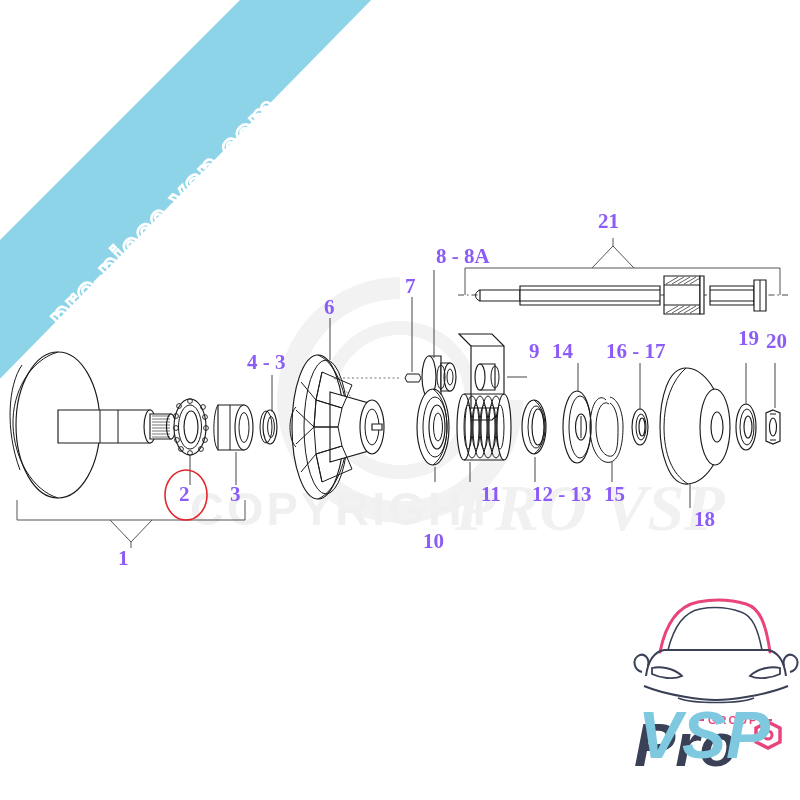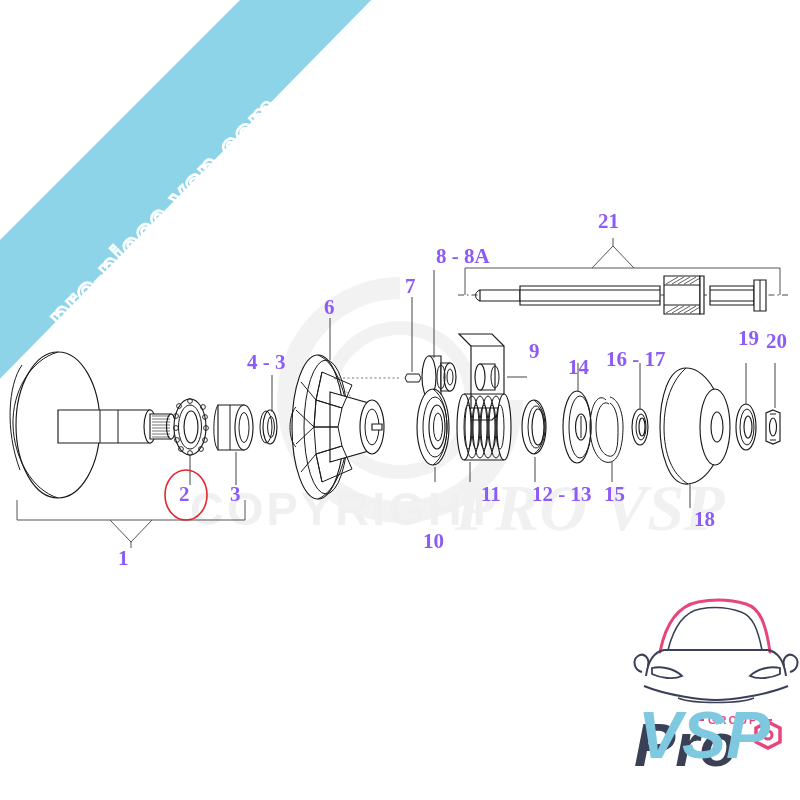--- a/index.html
+++ b/index.html
@@ -353,23 +353,23 @@
   <div class="lbl n" style="left:179px; top:484px;">2</div>
   <div class="lbl n" style="left:230px; top:484px;">3</div>
   <div class="lbl n" style="left:247px; top:352px;">4 - 3</div>
   <div class="lbl n" style="left:324px; top:297px;">6</div>
   <div class="lbl n" style="left:405px; top:276px;">7</div>
   <div class="lbl n" style="left:400px; top:246px;margin-left:36px;">8 - 8A</div>
   <div class="lbl n" style="left:529px; top:341px;">9</div>
   <div class="lbl n" style="left:423px; top:484px;margin-top:47px;">10</div>
   <div class="lbl n" style="left:481px; top:484px;">11</div>
   <div class="lbl n" style="left:532px; top:484px;">12 - 13</div>
-  <div class="lbl n" style="left:568px; top:341px;margin-top:16px;">14</div>
+  <div class="lbl n" style="left:552px; top:341px;">14</div>
   <div class="lbl n" style="left:604px; top:484px;">15</div>
-  <div class="lbl n" style="left:606px; top:349px;">16 - 17</div>
+  <div class="lbl n" style="left:606px; top:341px;">16 - 17</div>
   <div class="lbl n" style="left:654px; top:509px;margin-left:40px;">18</div>
   <div class="lbl n" style="left:738px; top:328px;">19</div>
   <div class="lbl n" style="left:766px; top:331px;">20</div>
   <div class="lbl n" style="left:598px; top:211px;">21</div>
 
   <svg width="200" height="200" style="position:absolute;left:608px;top:580px;">
 
     <g>
       <path d="M52,72 C58,42 70,26 90,22 C110,18 125,20 138,24 C152,28 158,44 162,72" fill="none" stroke="#e8457c" stroke-width="3" stroke-linecap="round"></path>
       <path d="M60,70 C66,46 76,32 92,29 C108,26 122,28 133,32 C145,36 150,50 154,70" fill="none" stroke="#3a4055" stroke-width="1.6"></path>

